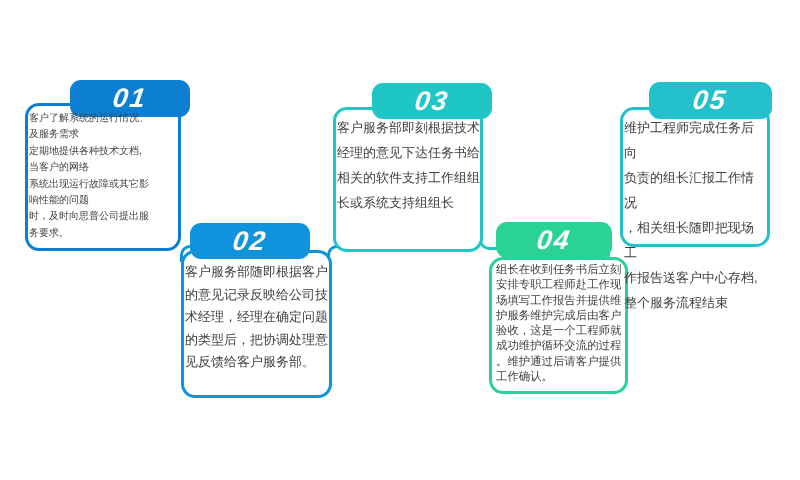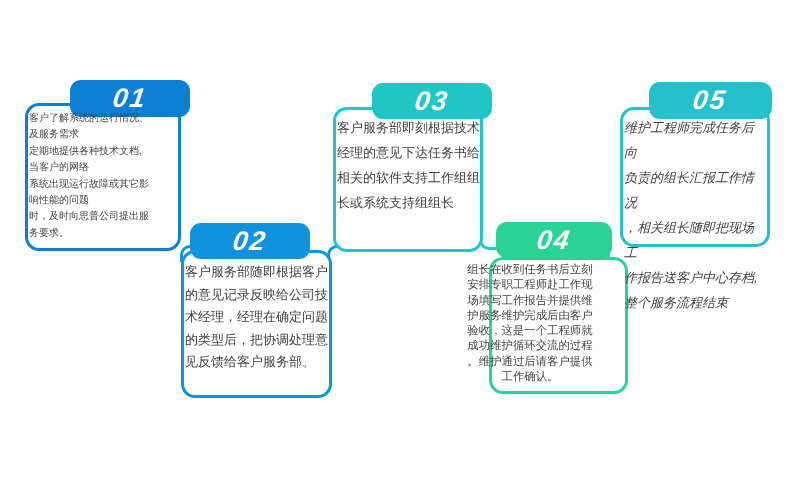--- a/index.html
+++ b/index.html
@@ -23,25 +23,25 @@
   .p2-body{left:181px;top:250px;width:151px;height:148px;}
   .p2-badge{left:190px;top:223px;width:120px;height:36px;}
   .p2-text{left:185px;top:261px;width:160px;font-size:13px;line-height:22.5px;}
   
   .p3-body{left:333px;top:107px;width:150px;height:145px;}
   .p3-badge{left:372px;top:83px;width:120px;height:36px;}
   .p3-text{left:337px;top:115px;width:147px;font-size:13px;line-height:25px;}
   
   .p4-body{left:489px;top:257px;width:139px;height:137px;}
   .p4-badge{left:496px;top:222px;width:116px;height:36px;}
-  .p4-text{left:467px;top:262px;width:126px;font-size:11.4px;line-height:15.3px;text-align:center;}
+  .p4-text{left:496px;top:262px;width:126px;font-size:11.4px;line-height:15.3px;}
   
   .p5-body{left:620px;top:107px;width:150px;height:140px;}
   .p5-badge{left:649px;top:82px;width:123px;height:37px;}
-  .p5-text{left:624px;top:115px;width:141px;font-size:13px;line-height:25px;font-style:italic;}
+  .p5-text{left:624px;top:115px;width:141px;font-size:13px;line-height:25px;}
 
   
   .e1{left:180px;top:245px;width:13px;height:17px;
       border-top:3.5px solid var(--c);border-left:3.5px solid var(--c);border-top-left-radius:10px;}
   .e2{left:327px;top:245px;width:12px;height:17px;
       border-top:3.5px solid var(--c);border-left:3.5px solid var(--c);border-top-left-radius:10px;}
   .e3{left:479px;top:236px;width:24px;height:14px;
       border-bottom:3.5px solid var(--c);border-left:3.5px solid var(--c);border-bottom-left-radius:10px;}
   .e4{left:597px;top:250px;width:13px;height:15px;
       border-bottom:3.5px solid var(--c);border-right:3.5px solid var(--c);border-bottom-right-radius:10px;}

